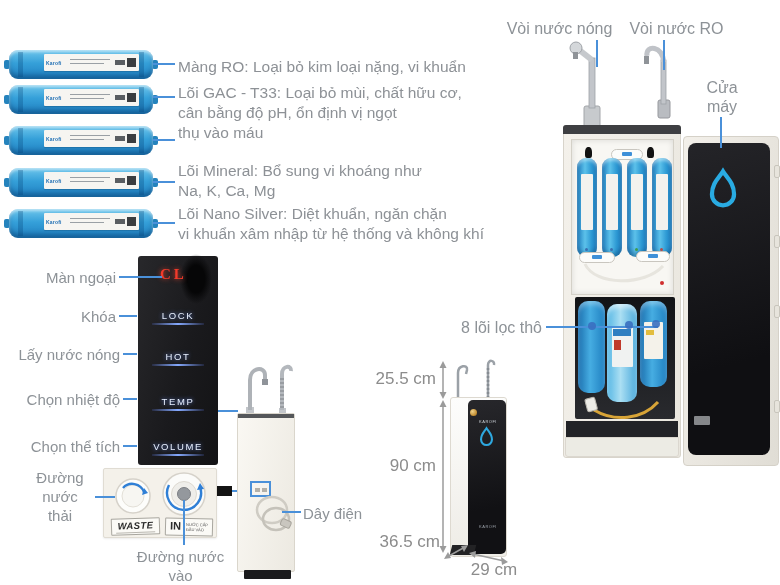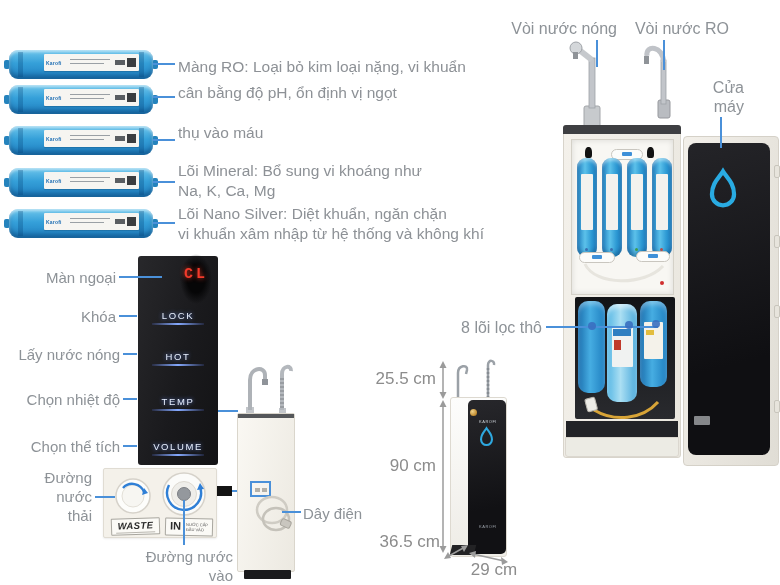--- a/index.html
+++ b/index.html
@@ -1,20 +1,20 @@
 <!DOCTYPE html>
 <html><head>
 <meta charset="utf-8">
 <style>
   * { margin:0; padding:0; box-sizing:border-box; }
   body { background:#fff; font-family:"Liberation Sans", sans-serif; }
   #canvas { position:relative; width:780px; height:585px; background:#fff; overflow:hidden; }
 
   .co { position:absolute; color:#8d9297; font-size:15px; line-height:19px; }
-  .co.r { text-align:right; } .co.c { text-align:right; }
+  .co.r { text-align:right; } .co.c { text-align:center; }
   .note { position:absolute; left:178px; color:#8d9196; font-size:15.5px; line-height:20px; }
   .lead { position:absolute; background:#4a90d9; }
   .lead.h { height:2px; } .lead.v { width:2px; }
   .dot { position:absolute; width:8px; height:8px; border-radius:50%; background:#3a6fc0; opacity:.9; }
 
   
   .cart { position:absolute; left:4px; width:154px; height:29px; }
   .cart .nip { position:absolute; top:10px; width:6px; height:9px; background:#2583bd; border-radius:2px; }
   .cart .nip.l { left:0; } .cart .nip.r { right:0; }
   .cart .body { position:absolute; left:5px; right:5px; top:0; bottom:0; border-radius:9px;
@@ -27,22 +27,22 @@
   .cart .kmark { position:absolute; left:2px; top:6px; font-size:5px; font-weight:bold; color:#1f6fb4; letter-spacing:.2px; }
   .cart .bar { position:absolute; height:1px; background:#9aa0a5; }
   .cart .qr { position:absolute; right:3px; top:4px; width:9px; height:9px; background:#3a3d40; }
   .cart .qr2 { position:absolute; right:14px; top:6px; width:10px; height:5px; background:#5a5e62; }
 
   
   .panel { position:absolute; left:138px; top:256px; width:80px; height:209px; border-radius:3px;
     background:linear-gradient(105deg,#28282b 0%,#1a1a1d 55%,#131315 100%); }
   .panel .blob { position:absolute; left:42px; top:-2px; width:32px; height:50px; border-radius:50%;
     background:radial-gradient(closest-side,#060607 55%, rgba(6,6,7,0)); }
-  .panel .disp { position:absolute; left:22px; top:10px; font-family:Liberation Mono, monospace;
-    font-size:15px; font-weight:bold; letter-spacing:3px; color:#f23a2b; text-shadow:0 0 5px rgba(255,70,45,.9);margin-left:24px; }
+  .panel .disp { position:absolute; left:22px; top:10px; font-family:Liberation Serif, serif;
+    font-size:15px; font-weight:bold; letter-spacing:3px; color:#f23a2b; text-shadow:0 0 5px rgba(255,70,45,.9); }
   .pbtn { position:absolute; left:10px; width:60px; text-align:center; color:#e8f0ff; font-size:9.5px;
     letter-spacing:1.6px; text-shadow:0 0 4px rgba(110,150,255,.9); }
   .pline { position:absolute; left:14px; width:52px; height:2px;
     background:linear-gradient(90deg, rgba(90,120,255,.15), #85a9ff 50%, rgba(90,120,255,.15)); }
 
   
   .wpanel { position:absolute; left:103px; top:468px; width:114px; height:70px; background:#f4f1ea;
     border:1px solid #e0dcd3; border-radius:2px; box-shadow:0 1px 2px rgba(0,0,0,.08); }
   .plate { position:absolute; background:#fbfaf6; border:1px solid #a8a69f; border-radius:1px;
     color:#2b2b2b; overflow:hidden; }
@@ -183,20 +183,21 @@
   <i class="lead h" style="left:153px;top:63px;width:22px"></i>
   <i class="lead h" style="left:153px;top:96px;width:22px"></i>
   <i class="lead h" style="left:153px;top:139px;width:22px"></i>
   <i class="lead h" style="left:153px;top:181px;width:22px"></i>
   <i class="lead h" style="left:153px;top:222px;width:22px"></i>
 
   <div class="note" style="top:57px">
       <div>Màng RO: Loại bỏ kim loại nặng, vi khuẩn</div>
     </div>
   <div class="note" style="top:83px">
+      <div>Lõi GAC - T33: Loại bỏ mùi, chất hữu cơ,</div>
       <div>cân bằng độ pH, ổn định vị ngọt</div>
     </div>
   <div class="note" style="top:123px">
       <div>thụ vào máu</div>
     </div>
   <div class="note" style="top:204px">
       <div>Lõi Nano Silver: Diệt khuẩn, ngăn chặn</div>
       <div>vi khuẩn xâm nhập từ hệ thống và không khí</div>
     </div>
   <div class="note" style="top:161px">

